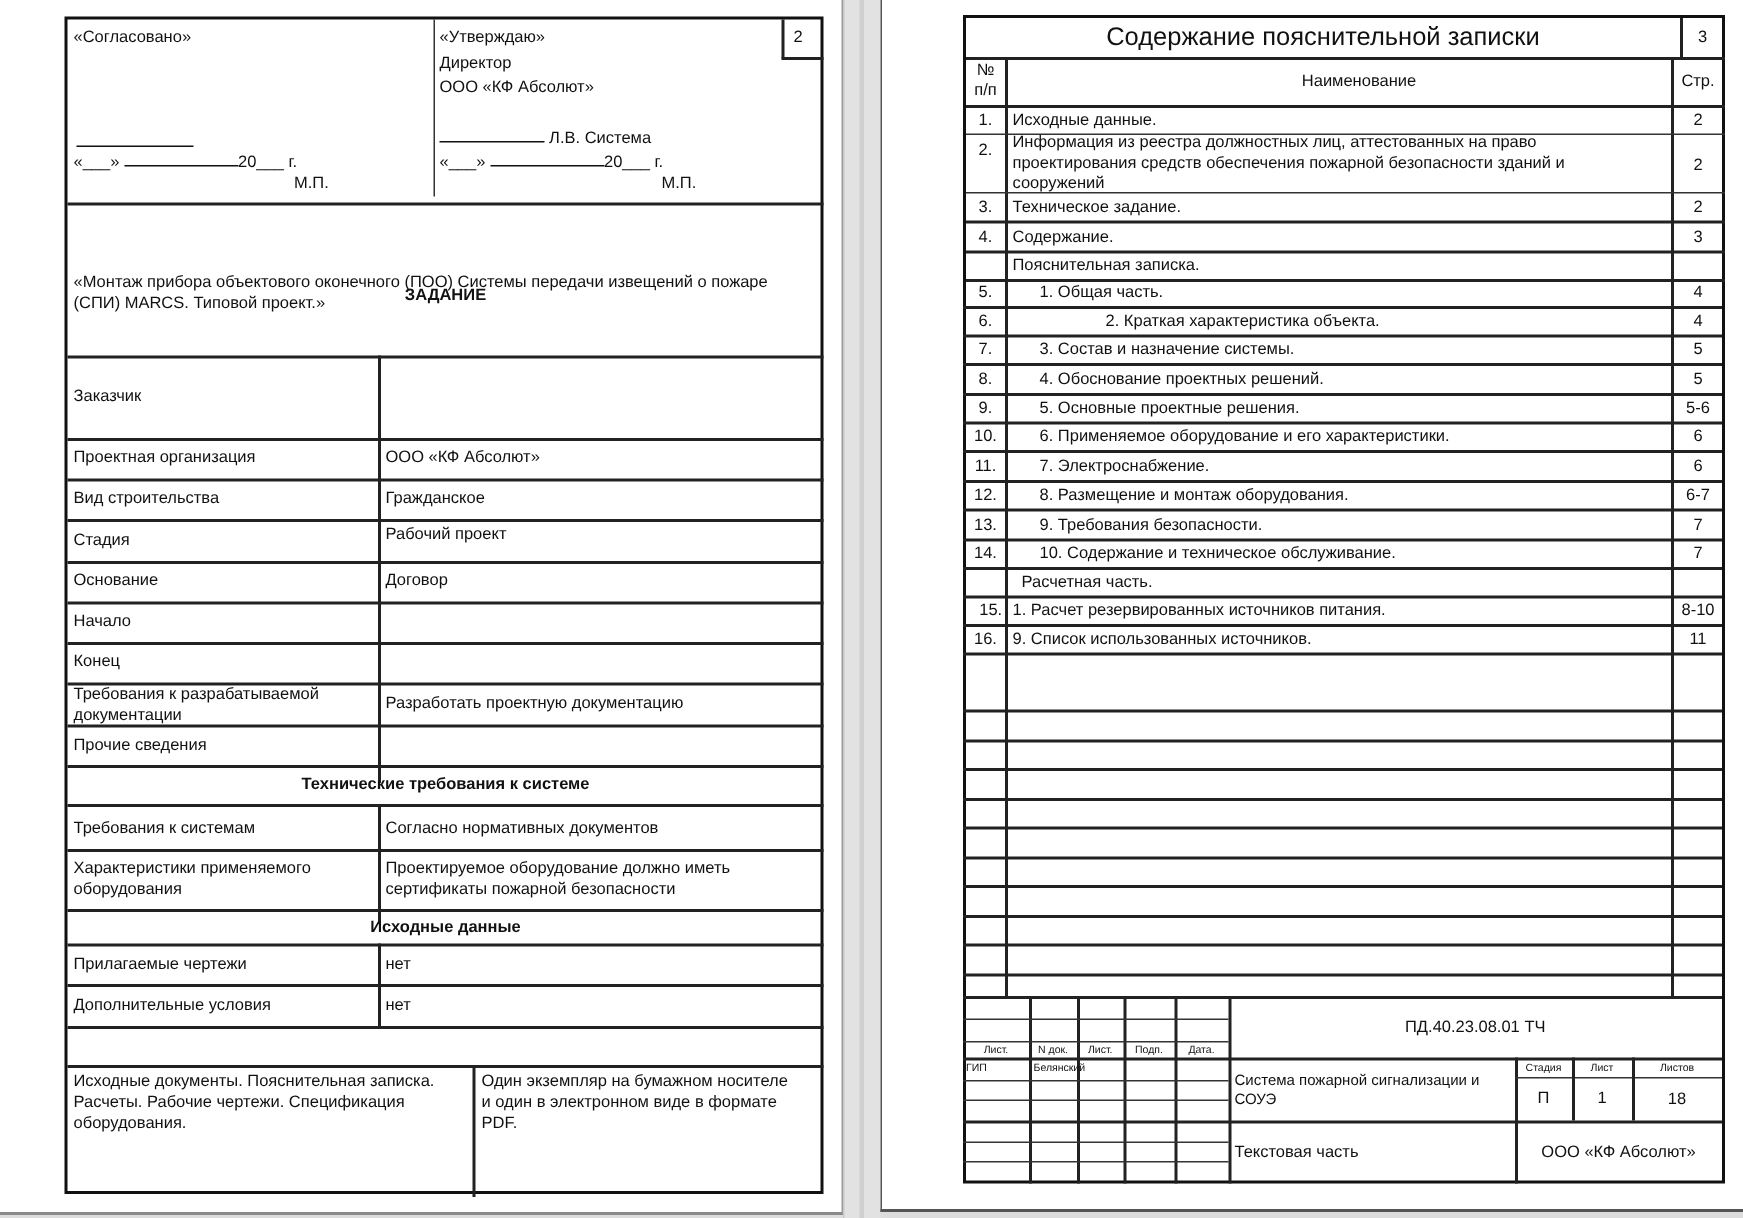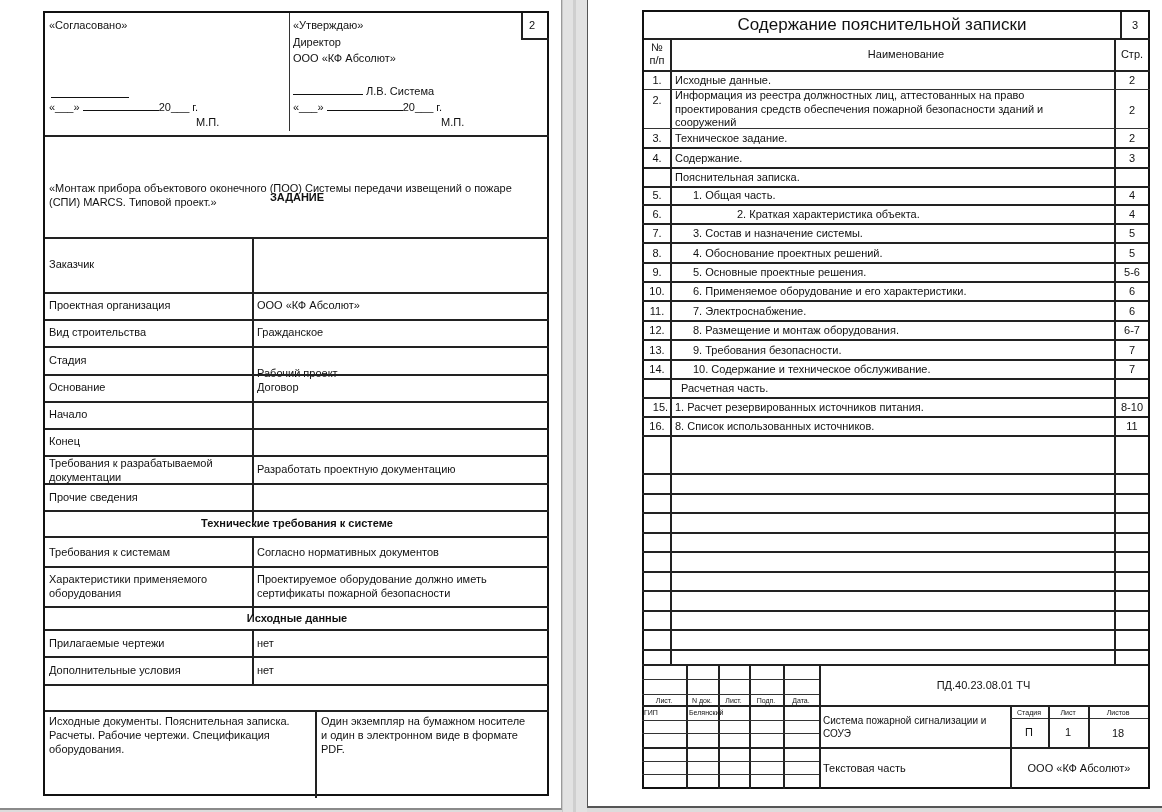--- a/index.html
+++ b/index.html
@@ -68,21 +68,21 @@
 
     <div class="t" style="left:4px;top:245px;">Заказчик</div>
     <div class="hl" style="left:0;top:279px;width:504px;"></div>
     <div class="t" style="left:4px;top:286px;">Проектная организация</div>
     <div class="t" style="left:212px;top:286px;">ООО «КФ Абсолют»</div>
     <div class="hl" style="left:0;top:306px;width:504px;"></div>
     <div class="t" style="left:4px;top:313px;">Вид строительства</div>
     <div class="t" style="left:212px;top:313px;">Гражданское</div>
     <div class="hl" style="left:0;top:333px;width:504px;"></div>
     <div class="t" style="left:4px;top:341px;">Стадия</div>
-    <div class="t" style="left:212px;top:354px;">Рабочий проект</div>
+    <div class="t" style="left:212px;top:337px;">Рабочий проект</div>
     <div class="hl" style="left:0;top:361px;width:504px;"></div>
     <div class="t" style="left:4px;top:368px;">Основание</div>
     <div class="t" style="left:212px;top:368px;">Договор</div>
     <div class="hl" style="left:0;top:388px;width:504px;"></div>
     <div class="t" style="left:4px;top:395px;">Начало</div>
     <div class="hl" style="left:0;top:415px;width:504px;"></div>
     <div class="t" style="left:4px;top:422px;">Конец</div>
     <div class="hl" style="left:0;top:442px;width:504px;"></div>
     <div class="t" style="left:4px;top:444px;">Требования к разрабатываемой</div>
     <div class="t" style="left:4px;top:458px;">документации</div>
@@ -212,21 +212,21 @@
       <div class="rt" style="left:105px;top:363px;">10. Содержание и техническое обслуживание.</div>
       <div class="rt c" style="left:526px;top:363px;width:36px;">7</div>
       <div class="hl" style="left:54px;top:378px;width:506px;"></div>
       <div class="rt" style="left:93px;top:382px;">Расчетная часть.</div>
       <div class="hl" style="left:54px;top:397px;width:506px;"></div>
       <div class="rt c" style="left:56px;top:401px;width:33px;">15.</div>
       <div class="rt" style="left:87px;top:401px;">1. Расчет резервированных источников питания.</div>
       <div class="rt c" style="left:526px;top:401px;width:36px;">8-10</div>
       <div class="hl" style="left:54px;top:416px;width:506px;"></div>
       <div class="rt c" style="left:56px;top:420px;width:26px;">16.</div>
-      <div class="rt" style="left:87px;top:420px;">8. Список использованных источников.</div>
+      <div class="rt" style="left:87px;top:420px;">9. Список использованных источников.</div>
       <div class="rt c" style="left:526px;top:420px;width:36px;">11</div>
       <div class="hl" style="left:54px;top:435px;width:506px;"></div>
       <div class="hl" style="left:54px;top:473px;width:506px;"></div>
       <div class="hl" style="left:54px;top:493px;width:506px;"></div>
       <div class="hl" style="left:54px;top:512px;width:506px;"></div>
       <div class="hl" style="left:54px;top:532px;width:506px;"></div>
       <div class="hl" style="left:54px;top:551px;width:506px;"></div>
       <div class="hl" style="left:54px;top:571px;width:506px;"></div>
       <div class="hl" style="left:54px;top:590px;width:506px;"></div>
       <div class="hl" style="left:54px;top:610px;width:506px;"></div>

